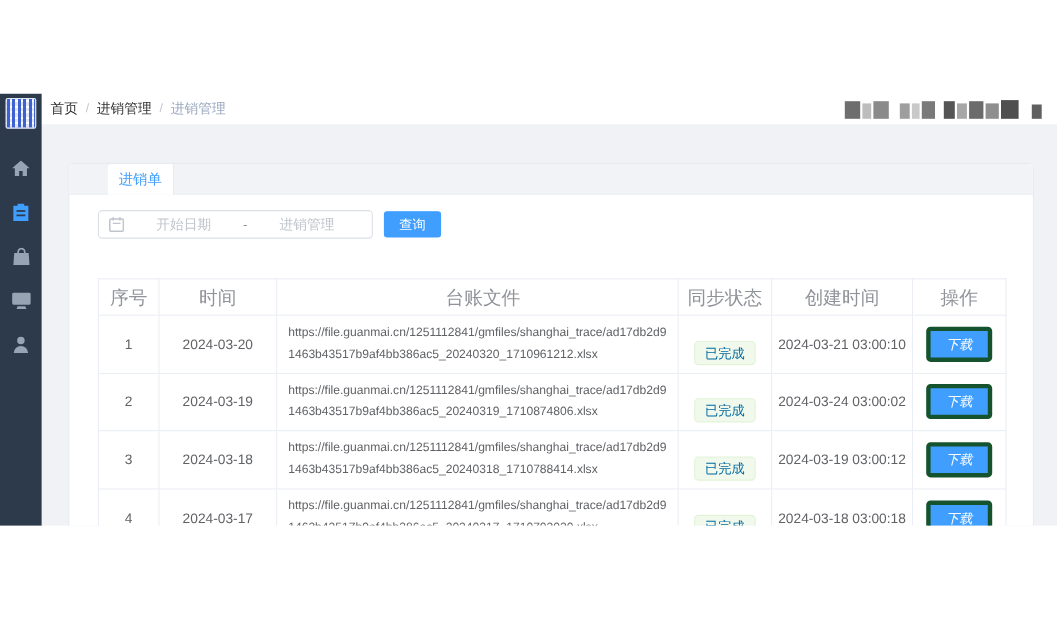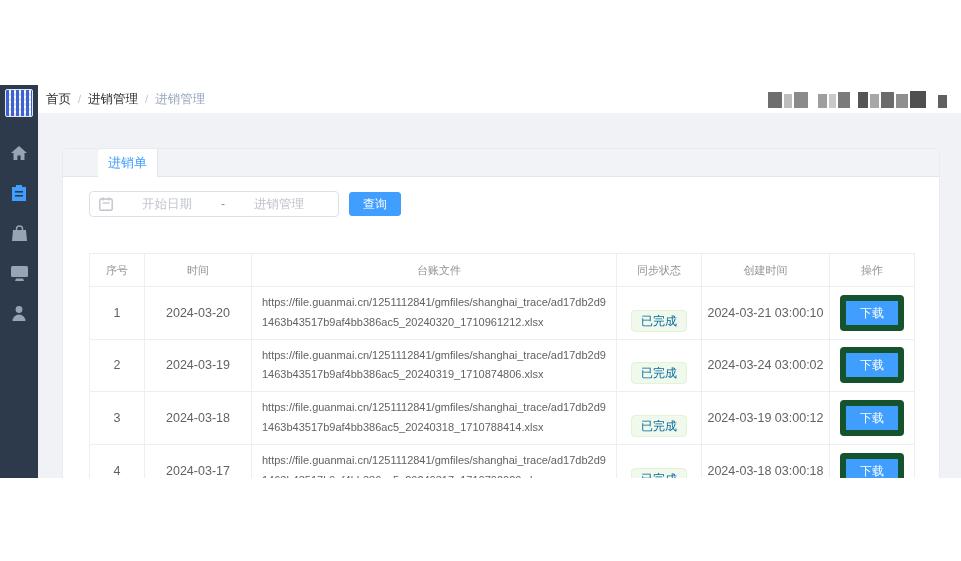--- a/index.html
+++ b/index.html
@@ -72,34 +72,35 @@
   .range-sep { flex: none; color: #8a8f99; font-size: 12px; padding: 0 4px; }
   .query-btn {
     margin-left: 10px; height: 24px; padding: 0 13px; background: #409eff; border: 1px solid #409eff;
     color: #fff; font-size: 12px; border-radius: 3px; cursor: pointer;
     font-family: "Liberation Sans", sans-serif;
   }
 
   
   table { border-collapse: collapse; table-layout: fixed; width: 825px; background: #fff; }
   th, td { border: 1px solid #ebeef5; }
-  th { height: 33px; font-size: 11px; font-weight: normal; color: #909399; text-align: center; }
+  th { height: 33px; font-size: 17px; font-weight: normal; color: #909399; text-align: center; }
   th.col-file { text-align: center; padding-left: 10px; }
   td { height: 48px; font-size: 12.5px; color: #606266; text-align: center; }
   td.cell-file { font-size: 11px; text-align: left; padding: 6px 10px; word-break: break-all; line-height: 1.8; color: #606266; }
   .c-idx { width: 55px; } .c-date { width: 107px; } .c-file { width: 365px; }
   .c-status { width: 85px; } .c-created { width: 128px; } .c-op { width: 85px; }
   .badge {
     display: inline-block; background: #f0f9eb; border: 1px solid #e1f3d8; color: #0369a1;
     font-size: 12px; padding: 4px 9px; border-radius: 4px; line-height: 1; margin-top: 16px;
   }
   .dl-btn {
-    background: #409eff; border: 6px solid #14532d; color: #fff; font-size: 12px;
+    background: #409eff; border: 4px solid #14532d; color: #fff; font-size: 12px;
     padding: 6px 14px; border-radius: 4px; cursor: pointer; line-height: 1;
     font-family: "Liberation Sans", sans-serif;
+    font-style: italic;
   }
 </style>
 </head>
 <body>
 
 <div class="app">
 
   <aside class="sidebar">
     <div class="logo"></div>
     <nav class="nav">

